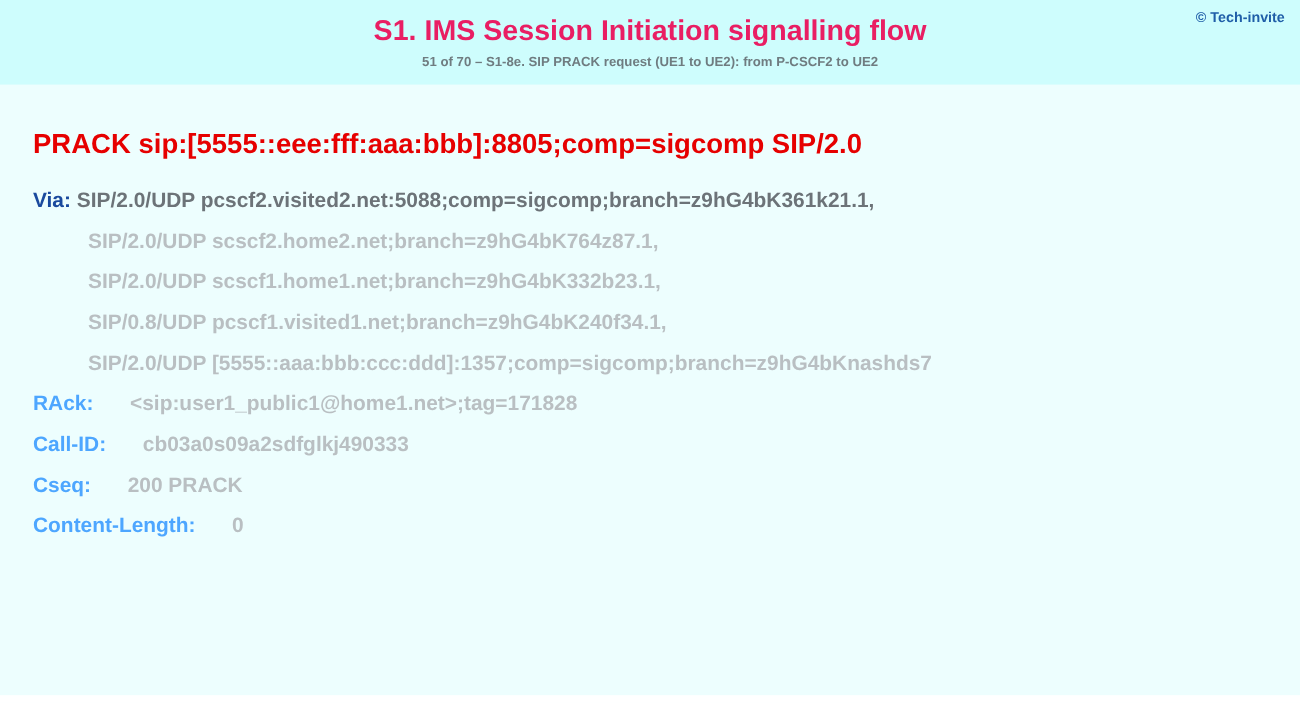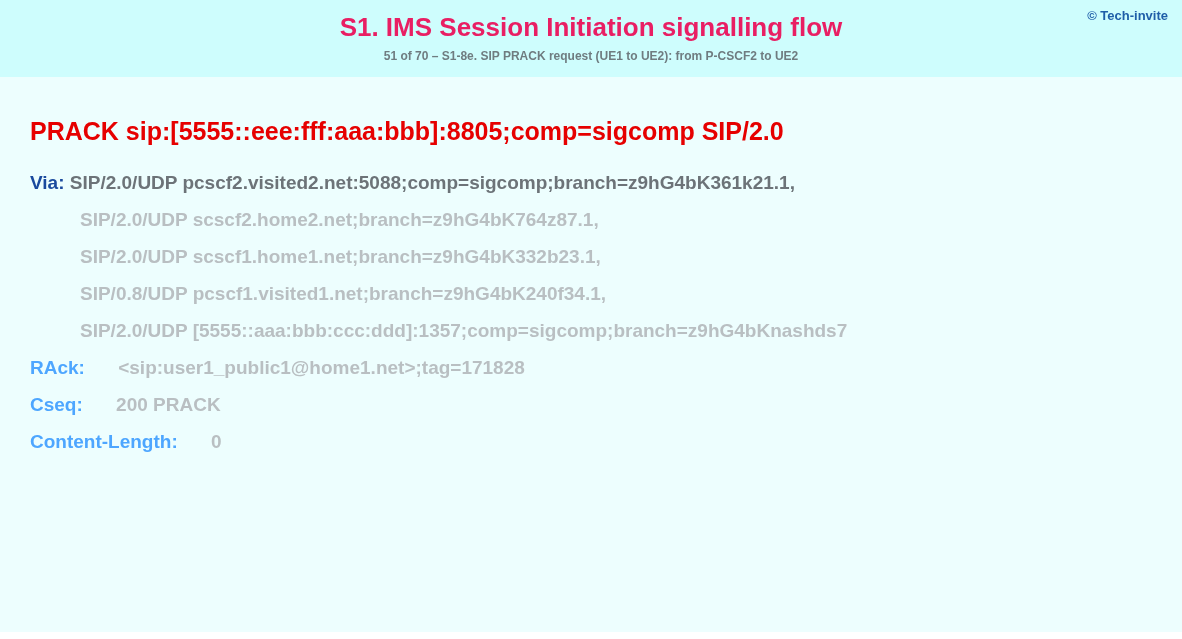--- a/index.html
+++ b/index.html
@@ -111,20 +111,24 @@
     <span class="value-light">SIP/2.0/UDP [5555::aaa:bbb:ccc:ddd]:1357;comp=sigcomp;branch=z9hG4bKnashds7</span>
   </div>
 
 
   <div class="header-line">
     <span class="header-name-bright">RAck:</span>
     <span class="value-light">&lt;sip:user1_public1@home1.net&gt;;tag=171828</span>
   </div>
 
 
+  <div class="header-line">
+    <span class="header-name-bright">Call-ID:</span>
+    <span class="value-light">cb03a0s09a2sdfglkj490333</span>
+  </div>
 
   <div class="header-line">
     <span class="header-name-bright">Cseq:</span>
     <span class="value-light">200 PRACK</span>
   </div>
 
 
   <div class="header-line">
     <span class="header-name-bright">Content-Length:</span>
     <span class="value-light">0</span>

